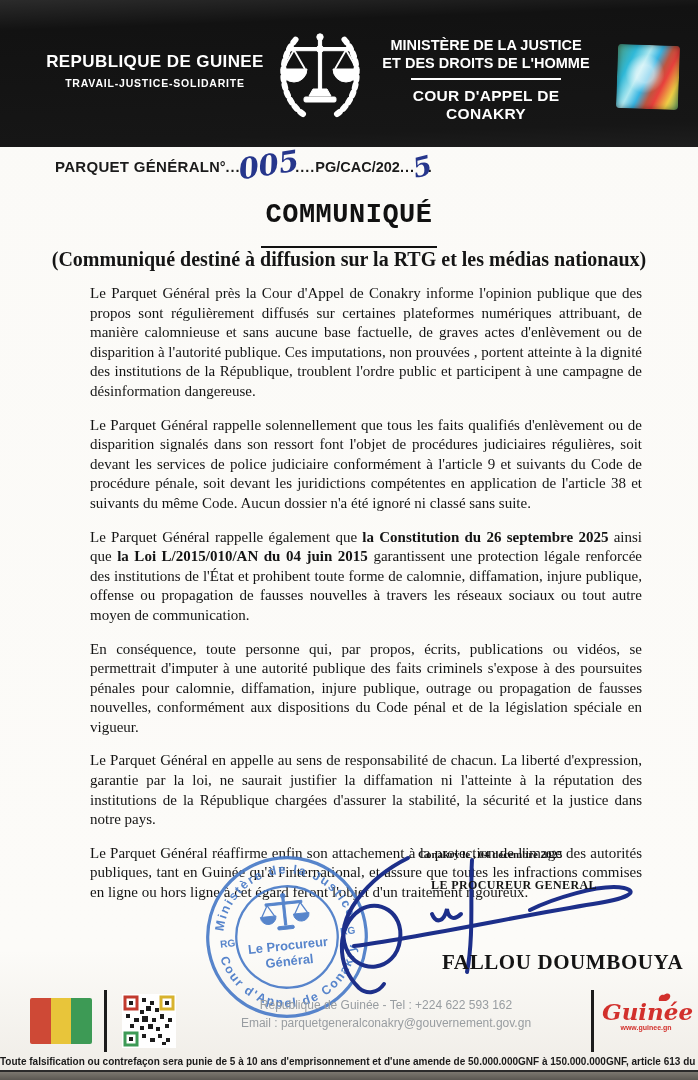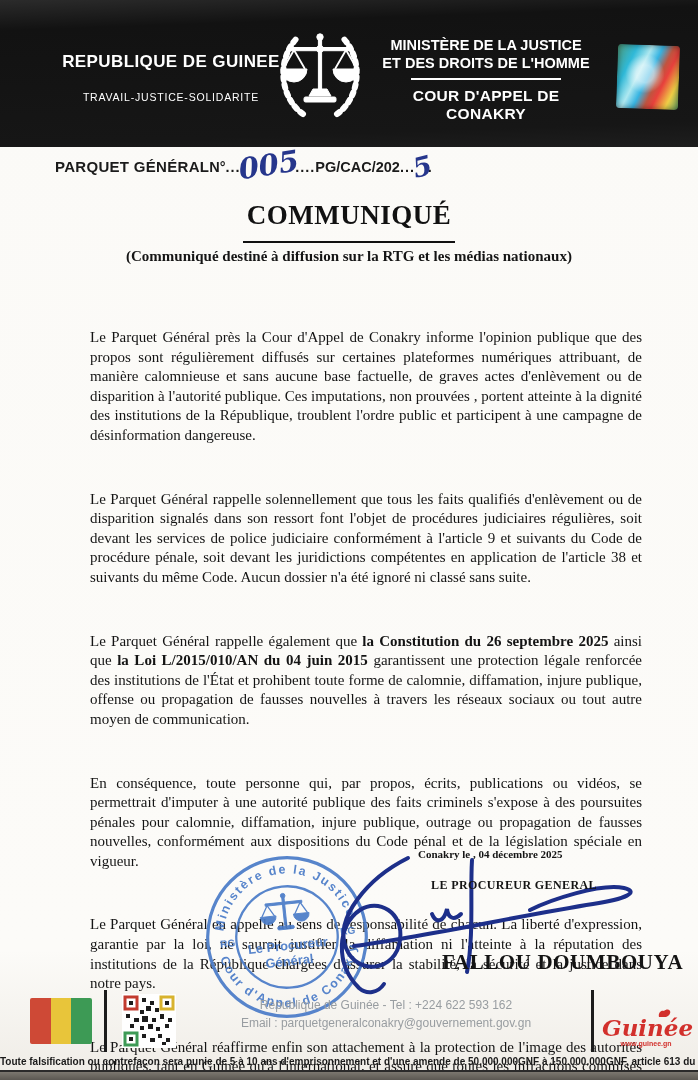--- a/index.html
+++ b/index.html
@@ -5,24 +5,24 @@
   * { margin:0; padding:0; box-sizing:border-box; }
   body { background:#8f8b86; font-family:"Liberation Serif", serif; }
   .page {
     position:relative; width:698px; height:1080px; margin:0 auto; overflow:hidden;
     background:linear-gradient(180deg,#f3f1ec 0%, #fbfaf7 6%, #fcfbf8 88%, #efece6 100%);
   }
 
   
   .banner { position:absolute; top:0; left:0; width:698px; height:147px;
     background:linear-gradient(178deg,#2b2b2b 0%, #121212 18%, #161616 85%, #1e1e1e 100%); }
-  .banner-left { position:absolute; left:56px; top:52px; width:230px; text-align:center; color:#fff;
+  .banner-left { position:absolute; left:40px; top:52px; width:230px; text-align:center; color:#fff;
     font-family:"Liberation Sans", sans-serif; }
   .banner-left .t1 { font-size:17px; font-weight:bold; letter-spacing:.4px; }
-  .banner-left .t2 { font-size:10.5px; font-weight:normal; letter-spacing:.8px; margin-top:19px; }
+  .banner-left .t2 { font-size:10.5px; font-weight:bold; letter-spacing:.8px; margin-top:5px; }
   .emblem { position:absolute; left:270px; top:22px; width:100px; height:103px; }
   .banner-right { position:absolute; left:372px; top:36px; width:228px; text-align:center; color:#fff;
     font-family:"Liberation Sans", sans-serif; }
   .banner-right .m1 { font-size:14.5px; font-weight:bold; line-height:1.25; }
   .banner-right .rule { width:150px; height:2px; background:#fff; margin:6px auto 7px; }
   .banner-right .court { font-size:15.5px; font-weight:bold; letter-spacing:.3px; }
   .hologram { position:absolute; left:617px; top:45px; width:62px; height:64px; border-radius:4px;
     transform:rotate(2deg);
     background:
       radial-gradient(circle at 45% 45%, rgba(255,255,255,.55) 0 18%, transparent 40%),
@@ -36,46 +36,46 @@
   .office { font-size:15px; letter-spacing:.3px; }
   .refnum { font-size:14.5px; white-space:nowrap; }
   .dots { letter-spacing:1px; }
   .hand { display:inline-block; font-family:"DejaVu Serif", serif; font-style:italic; font-weight:bold;
     color:#26368c; font-size:29px; line-height:0; transform:rotate(-9deg) translateY(3px); margin:0 -3px; }
   .hand.small { font-size:27px; transform:rotate(-14deg) translateY(4px); }
 
   
   .title-wrap { position:absolute; top:200px; left:0; width:698px; text-align:center; }
   .title { display:inline-block; font-size:27px; font-weight:bold; letter-spacing:.5px; color:#111;
-    border-bottom:2.5px solid #111; padding:0 4px 10px; }
+    border-bottom:2.5px solid #111; padding:0 4px 16px;font-family:Liberation Mono, monospace; }
   .subtitle { position:absolute; top:248px; left:0; width:698px; text-align:center;
-    font-size:15px; font-weight:bold; color:#151515; }
+    font-size:20px; font-weight:bold; color:#151515; }
 
   
   .content { position:absolute; top:284px; left:90px; width:552px; color:#141414;
     font-size:15px; line-height:19.6px; text-align:justify; }
-  .content p { margin-bottom:14px;margin-top:44px; }
+  .content p { margin-bottom:14px; }
 
   
   .stamp { position:absolute; left:204px; top:854px; width:166px; height:166px; transform:rotate(-6deg); opacity:.92; }
   .sig-svg { position:absolute; left:168px; top:852px; width:505px; height:152px; }
   .place-date { position:absolute; left:418px; top:848px; font-size:11px; font-weight:bold; color:#141414; }
   .proc-title { position:absolute; left:431px; top:878px; font-size:12px; font-weight:bold; letter-spacing:.4px; color:#141414; }
   .proc-name { position:absolute; left:442px; top:950px; font-size:21px; font-weight:bold; letter-spacing:.6px; color:#141414; }
 
   
   .flag { position:absolute; left:30px; top:998px; width:62px; height:46px; display:flex;
     border-radius:2px; overflow:hidden; }
   .flag div { flex:1; }
   .fdiv1 { position:absolute; left:104px; top:990px; width:3px; height:62px; background:#1c1c1c; }
   .qr { position:absolute; left:122px; top:994px; width:54px; height:54px; }
   .address { position:absolute; left:186px; top:996px; width:400px; text-align:center;
     font-family:"Liberation Sans", sans-serif; font-size:12px; line-height:1.5; color:#989da1; }
   .fdiv2 { position:absolute; left:591px; top:990px; width:3px; height:62px; background:#1c1c1c; }
-  .brand { position:absolute; left:602px; top:1000px; width:88px; text-align:center; color:#d2302c;margin-top:16px; }
+  .brand { position:absolute; left:602px; top:1000px; width:88px; text-align:center; color:#d2302c; }
   .brand .bname { font-family:"DejaVu Serif", serif; font-style:italic; font-weight:bold; font-size:23px; line-height:1; }
   .brand .burl { font-family:"Liberation Sans", sans-serif; font-size:7px; font-weight:bold; margin-top:1px; }
   .brand-mark { position:absolute; left:54px; top:-8px; width:16px; height:10px; }
 
   .legal { position:absolute; left:0; top:1056px; width:698px; text-align:center;
     font-family:"Liberation Sans", sans-serif; font-size:10px; font-weight:bold; color:#1a1a1a;
     white-space:nowrap; }
   .legal-rule { position:absolute; left:0; top:1070px; width:698px; height:1.5px; background:#2a2a2a; }
   .photo-edge { position:absolute; left:0; top:1072px; width:698px; height:8px;
     background:linear-gradient(180deg,#7b776f, #5b5852); }

